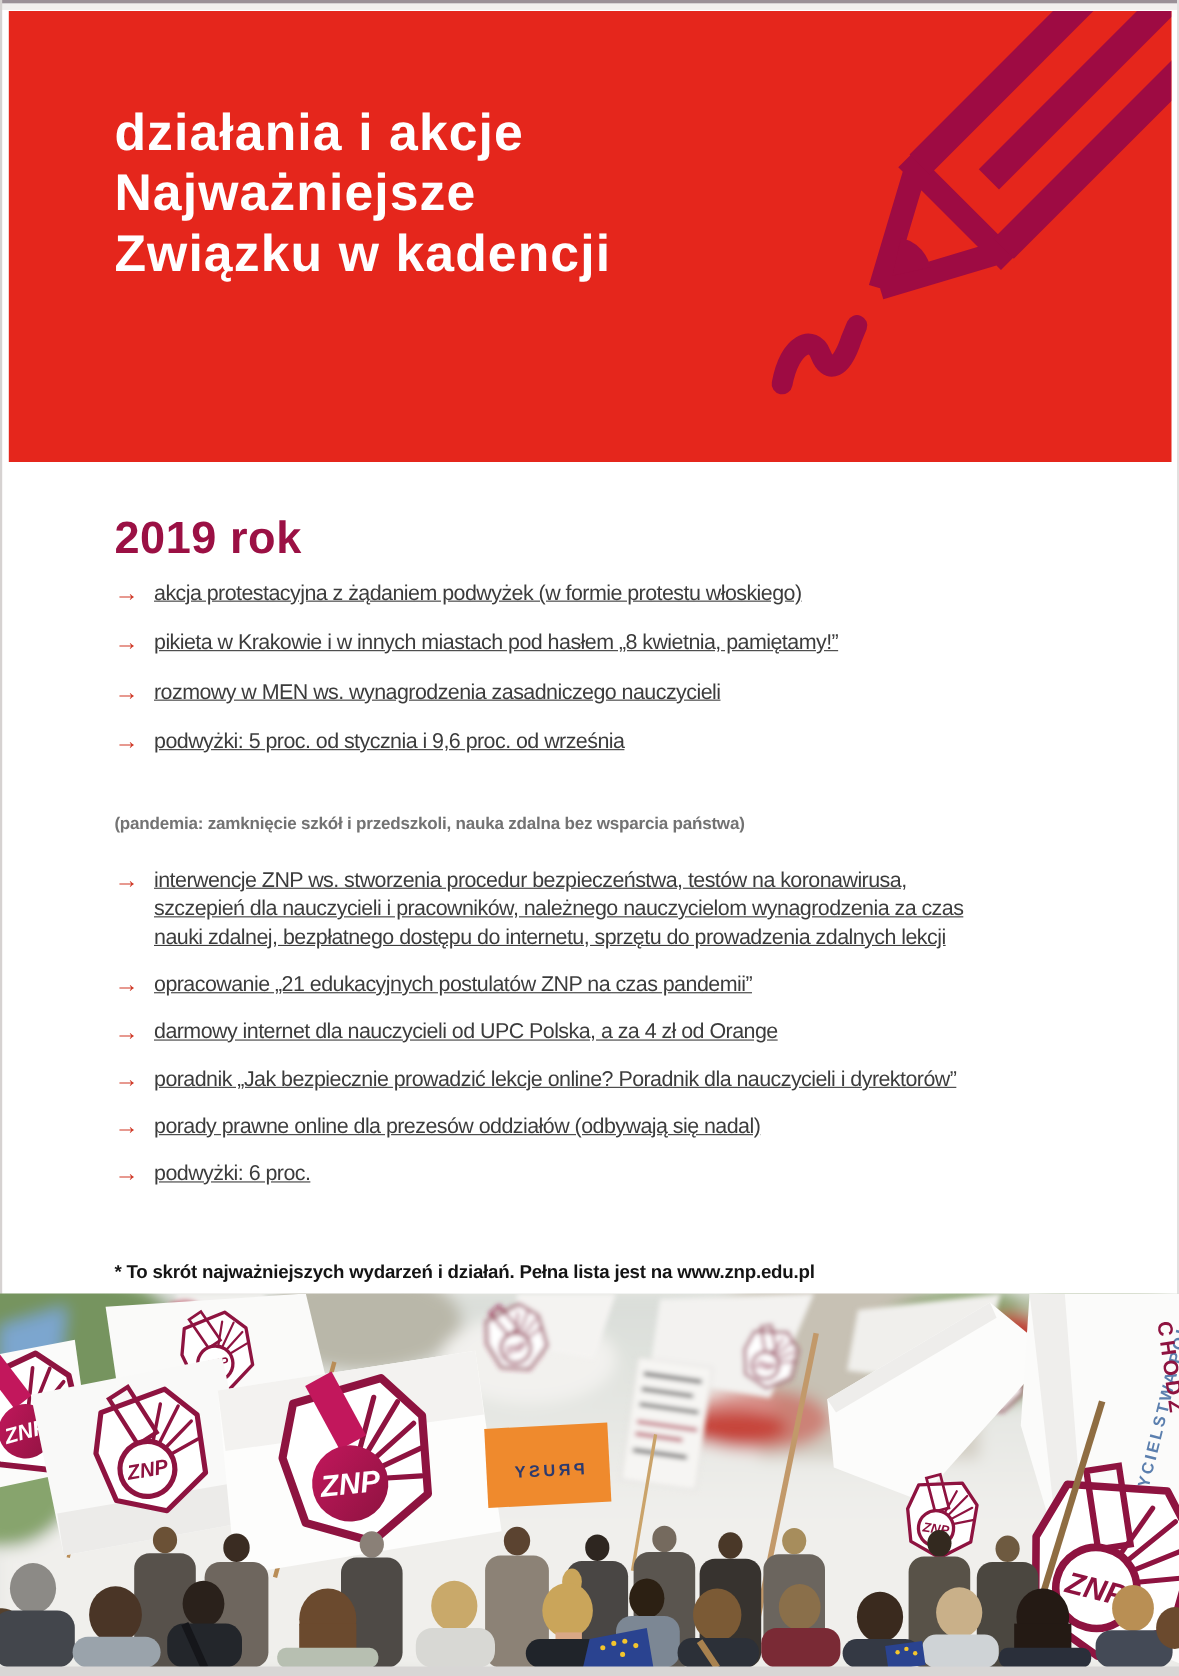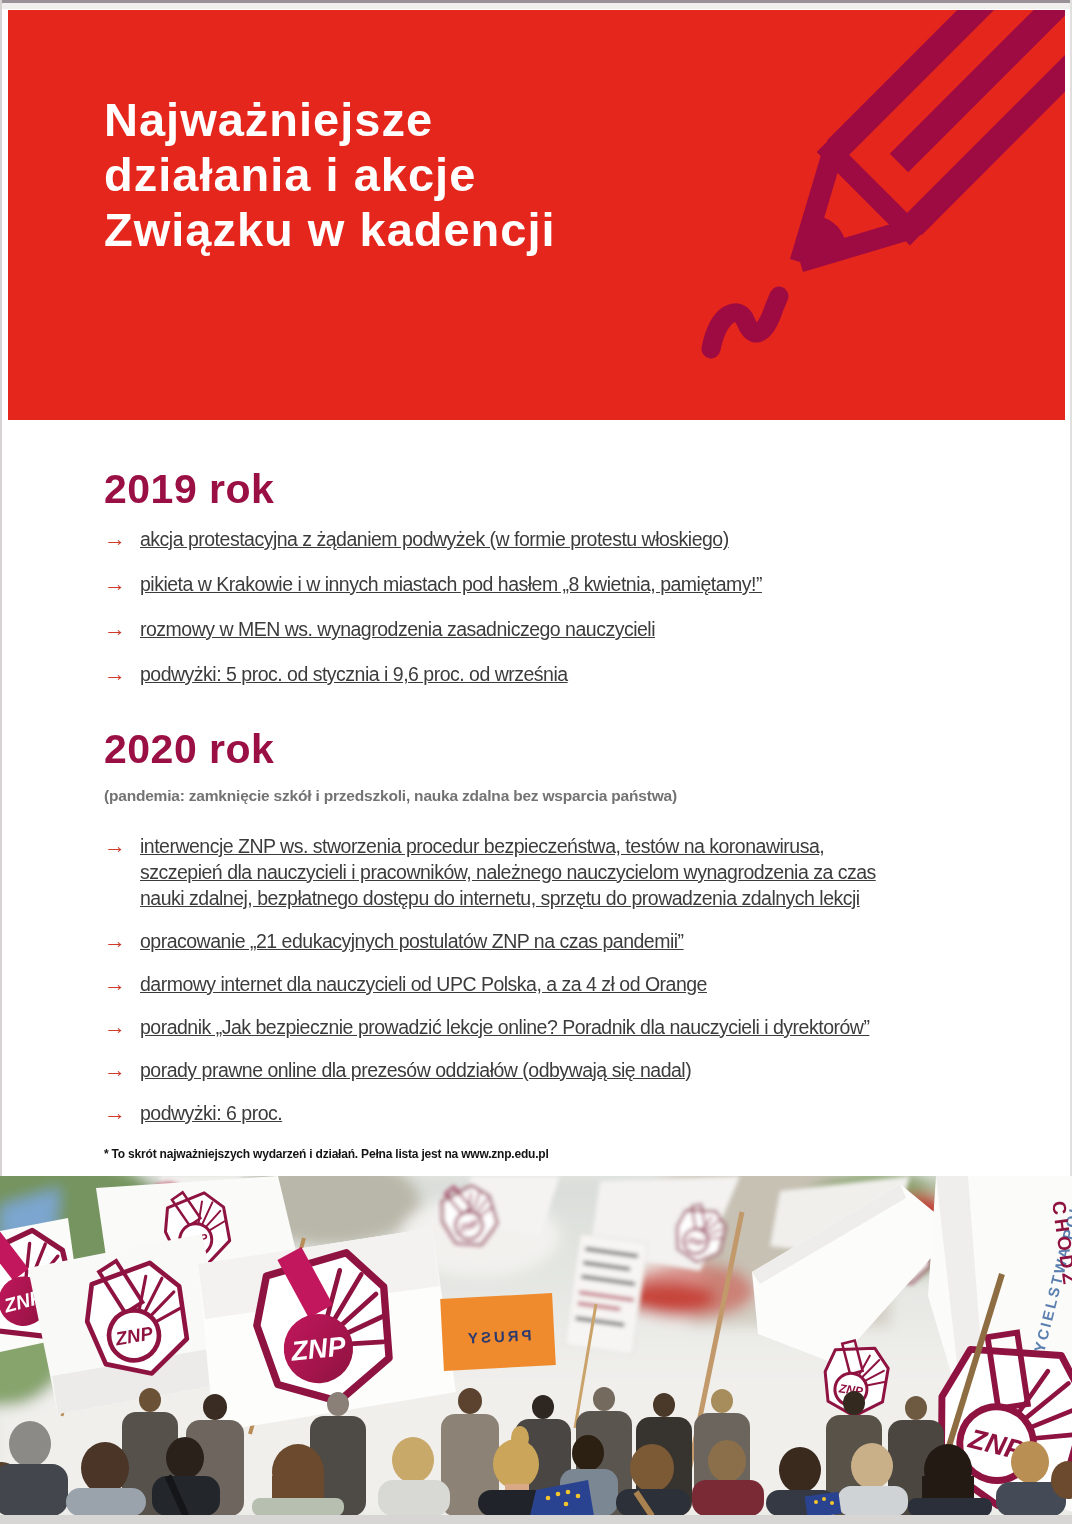--- a/index.html
+++ b/index.html
@@ -23,21 +23,21 @@
   .sec2020{position:absolute;left:104px;top:726px;width:884px;}
   .sub2020{font-size:15.5px;font-weight:bold;color:#737373;letter-spacing:-0.2px;margin-top:15px;}
   .list2020{margin-top:28px;width:870px;}
 
   .bullet{display:flex;margin-bottom:17px;color:#3C3C3C;font-size:19.5px;line-height:26px;letter-spacing:-0.5px;}
   .list2019 .bullet{margin-bottom:19px;}
   .bullet .arrow{flex:0 0 36px;color:#D03A28;font-size:22px;line-height:25px;letter-spacing:0;}
   .bullet .btext{flex:1 1 auto;text-decoration:underline;}
   .bullet .w-narrow{max-width:752px;}
 
-  .footnote{position:absolute;left:104px;top:1147px;font-size:12px;font-weight:bold;color:#141414;letter-spacing:-0.2px;}
+  .footnote{position:absolute;left:104px;top:1147px;font-size:17px;font-weight:bold;color:#141414;letter-spacing:-0.2px;}
   .footnote .url{font-weight:bold;}
 
   .photo{position:absolute;left:0;top:1176px;width:1072px;height:340px;}
   svg text{font-family:"Liberation Sans",sans-serif;}
 </style>
 </head>
 <body>
 
 <div class="page-edge-top"></div>
 <div class="page-edge-left"></div>
@@ -48,22 +48,22 @@
     <g fill="none" stroke="#9E0B43" stroke-width="21">
       <g transform="translate(792,252) rotate(-45)">
         <path d="M0,0 L100,-54 M0,0 L100,54 M100,-66 L100,66"></path>
         <path d="M105,-54 L580,-54 M105,54 L580,54 M140,0 L580,0" stroke-width="26"></path>
         <path d="M16,0 L46,-19 Q57,0 46,19 Z" fill="#9E0B43" stroke="none"></path>
       </g>
       <path d="M703,339 C710,302 731,294 738,312 C745,330 757,326 766,298 L771,286" stroke-width="19" stroke-linecap="round"></path>
     </g>
   </svg>
   <div class="title">
+    <div>działania i akcje</div>
     <div>Najważniejsze</div>
-    <div>działania i akcje</div>
     <div>Związku w kadencji</div>
   </div>
 </div>
 
 <div class="sec-heading h2019">2019 rok</div>
 <div class="list2019">
   <div class="bullet">
     <span class="arrow">→</span>
     <span class="btext">akcja protestacyjna z żądaniem podwyżek (w formie protestu włoskiego)</span>
   </div>
@@ -75,21 +75,20 @@
     <span class="arrow">→</span>
     <span class="btext">rozmowy w MEN ws. wynagrodzenia zasadniczego nauczycieli</span>
   </div>
   <div class="bullet">
     <span class="arrow">→</span>
     <span class="btext">podwyżki: 5 proc. od stycznia i 9,6 proc. od września</span>
   </div>
 </div>
 
 <div class="sec2020">
-  <div class="sec-heading">2020 rok</div>
   <div class="sub2020">(pandemia: zamknięcie szkół i przedszkoli, nauka zdalna bez wsparcia państwa)</div>
   <div class="list2020">
     <div class="bullet">
       <span class="arrow">→</span>
       <span class="btext w-narrow">interwencje ZNP ws. stworzenia procedur bezpieczeństwa, testów na koronawirusa, szczepień dla nauczycieli i pracowników, należnego nauczycielom wynagrodzenia za czas nauki zdalnej, bezpłatnego dostępu do internetu, sprzętu do prowadzenia zdalnych lekcji</span>
     </div>
     <div class="bullet">
       <span class="arrow">→</span>
       <span class="btext">opracowanie „21 edukacyjnych postulatów ZNP na czas pandemii”</span>
     </div>

